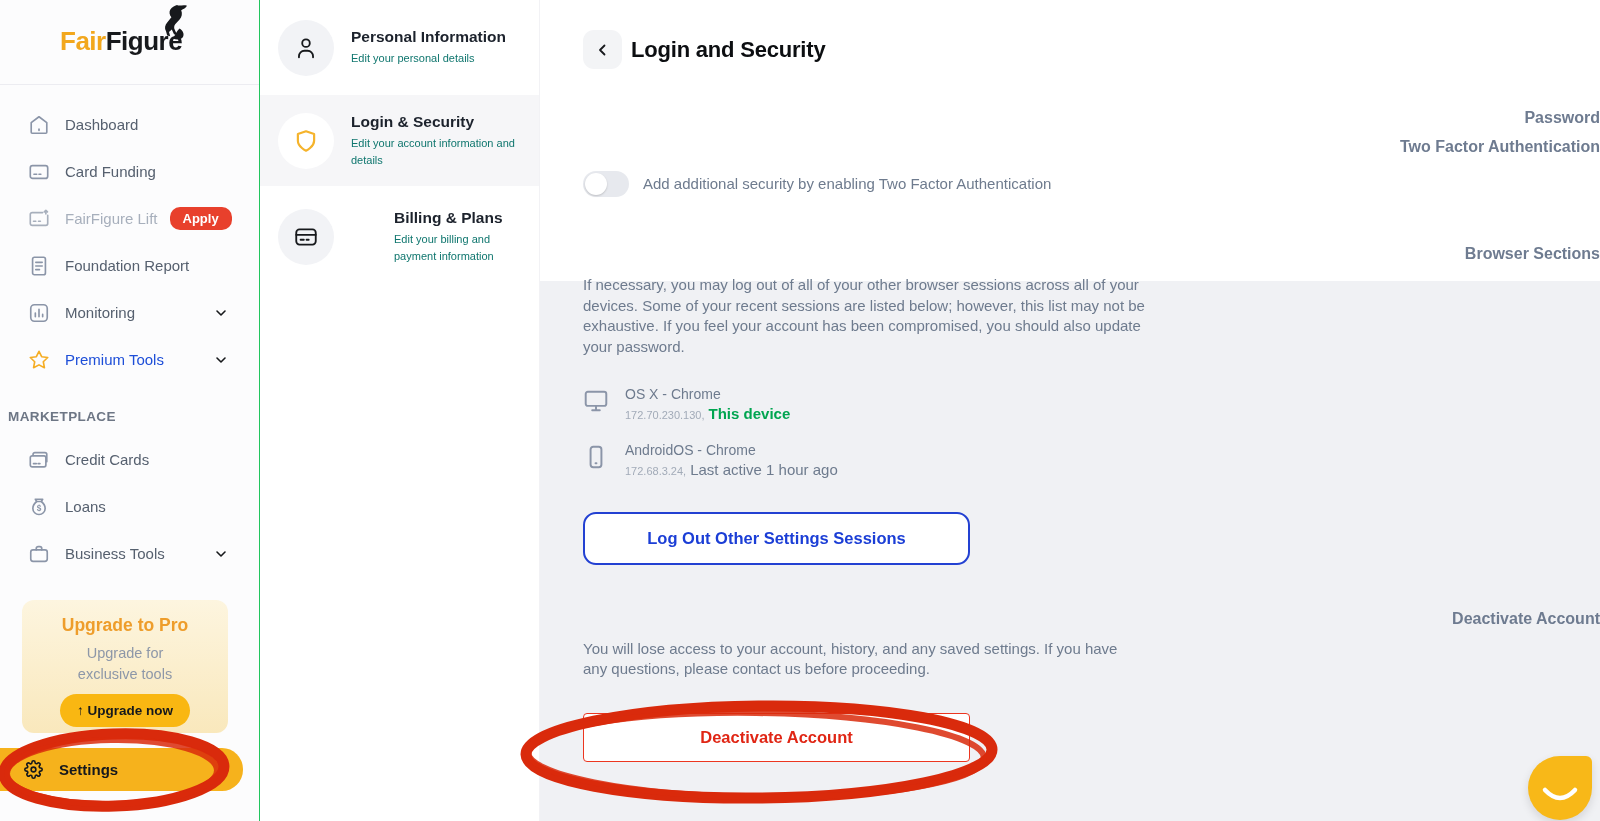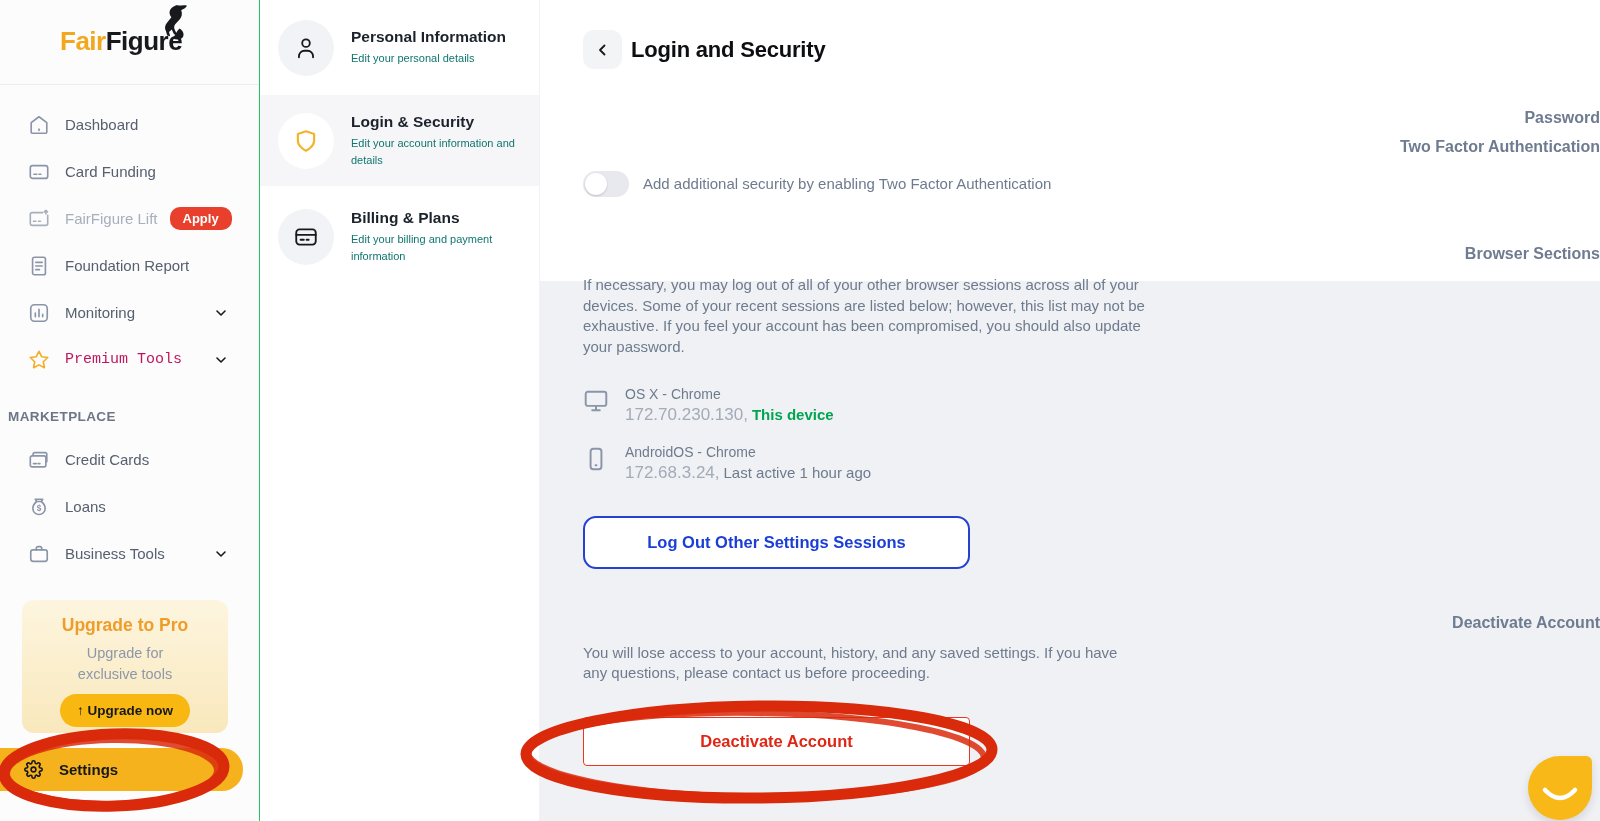--- a/index.html
+++ b/index.html
@@ -23,21 +23,21 @@
   .nav { padding-top:16px; }
   .nav-item {
     display:flex; align-items:center; height:47px; padding-left:28px; padding-right:30px;
     cursor:pointer; color:#56606f; font-size:15px; font-weight:500;
   }
   .nav-icon { width:22px; height:22px; margin-right:15px; color:#8b95a8; flex:0 0 22px; display:flex; align-items:center; }
   .nav-icon svg { width:22px; height:22px; }
   .nav-label { white-space:nowrap; }
   .nav-item.muted { color:#a7afbc; }
   .nav-item.muted .nav-icon { color:#a7afbc; }
-  .nav-item.premium { color:#be185d;font-family:Liberation Mono, monospace; }
+  .nav-item.premium { color:#1d4ed8; }
   .nav-item.premium .nav-icon { color:#f5ad24; }
   .badge-apply {
     margin-left:12px; background:#e8402c; color:#fff; font-size:13px; font-weight:700;
     padding:5px 13px; border-radius:10px; line-height:1;
   }
   .chevron { margin-left:auto; color:#17191c; display:flex; }
   .chevron svg { width:16px; height:16px; }
 
   .section-header {
     padding:26px 0 12px 8px; font-size:13.5px; font-weight:700; color:#6d7685; letter-spacing:0.4px;
@@ -66,21 +66,21 @@
   .settings-label { font-size:15px; font-weight:700; color:#15181d; }
 
   
   .settings-nav {
     position:absolute; left:260px; top:0; width:280px; height:821px;
     background:#ffffff; border-right:1px solid #f2f2f5; z-index:1;
   }
   .snav-row { display:flex; align-items:center; padding:0 16px 0 18px; cursor:pointer; }
   .snav-row.r0 { height:95px; }
   .snav-row.r1 { height:91px; background:#f6f6f8; }
-  .snav-row.r2 { height:101px; }
+  .snav-row.r2 { height:101px;gap:43px; }
   .snav-circle {
     width:56px; height:56px; border-radius:50%; background:#f2f3f6;
     display:flex; align-items:center; justify-content:center; flex:0 0 56px; margin-right:17px;
   }
   .snav-row.r1 .snav-circle { background:#ffffff; }
   .snav-circle svg { width:26px; height:26px; }
   .snav-title { font-size:15.5px; font-weight:700; color:#1c222c; margin-bottom:4px; }
   .snav-sub { font-size:11px; color:#0f766e; line-height:1.5; max-width:200px; }
 
   
@@ -119,21 +119,21 @@
     background:#fff; box-shadow:0 1px 2px rgba(0,0,0,0.18);
   }
 
   .bs-heading { margin-bottom:12px; }
   .bs-desc { max-width:590px; margin-bottom:28px; }
 
   .session-row { display:flex; align-items:flex-start; margin-bottom:19px; }
   .session-icon { width:26px; height:26px; color:#8b95a8; margin-right:16px; margin-top:2px; }
   .session-icon svg { width:26px; height:26px; }
   .session-device { font-size:14px; color:#6e7b8e; margin-bottom:3px; }
-  .session-ip { font-size:17px; color:#a2abb8; }
+  .session-ip { font-size:11px; color:#a2abb8; }
   .session-status-current { font-size:15px; font-weight:700; color:#00a550; margin-left:4px; }
   .session-status-past { font-size:15px; color:#6e7b8e; margin-left:4px; }
 
   .logout-btn { margin-top:14px; margin-bottom:45px; }
 
   .da-heading { margin-bottom:11px; }
   .da-desc { max-width:545px; margin-bottom:33px; }
   .deactivate-btn {
     width:387px; height:49px; border-radius:4px; background:#ffffff;
     border:1.5px solid #ec3620; color:#e02615; font-size:16.5px; font-weight:700;

